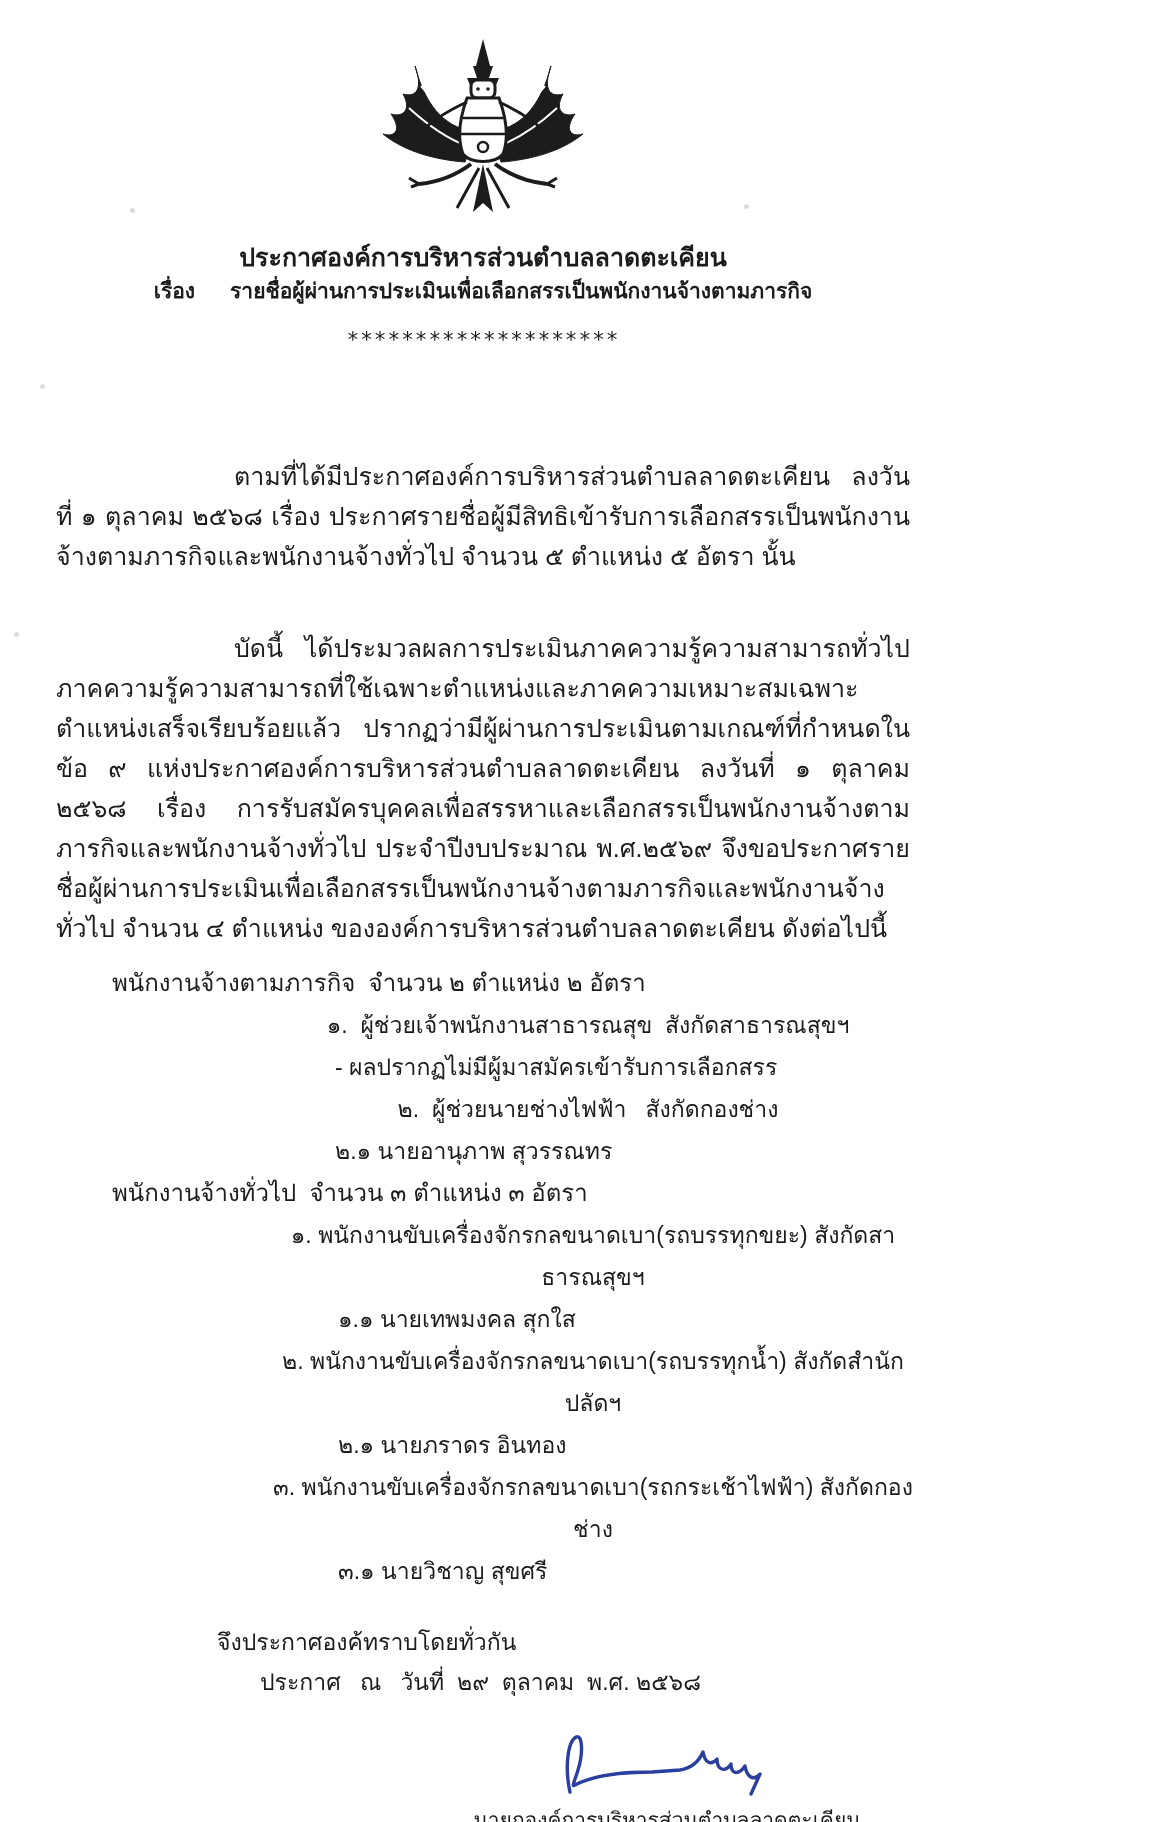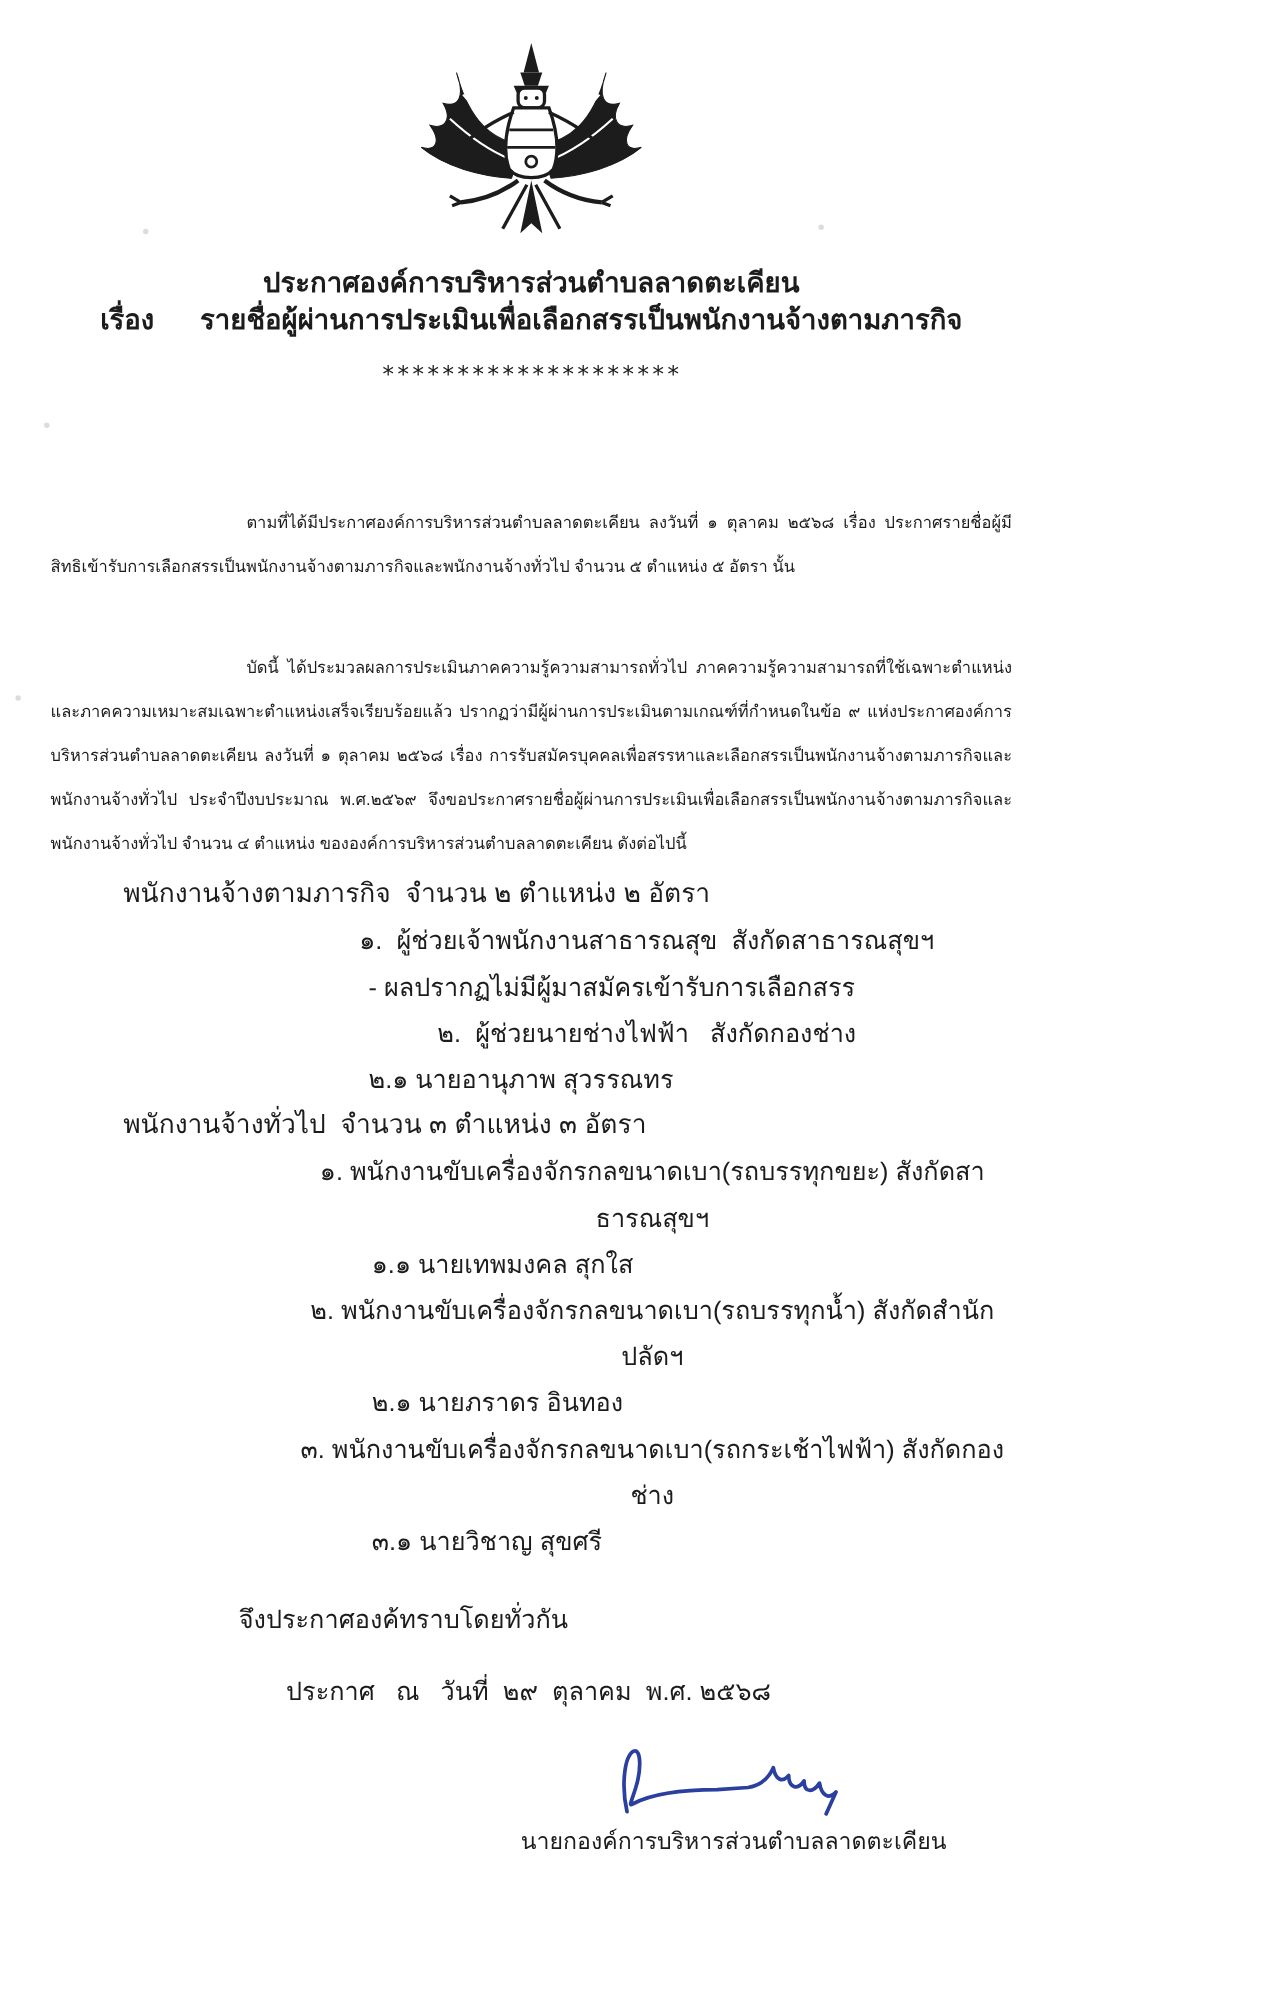--- a/index.html
+++ b/index.html
@@ -17,52 +17,52 @@
     box-sizing: border-box;
     overflow: hidden;
   }
   .emblem-wrap { display: flex; justify-content: center; padding-top: 36px; }
   .title-block { text-align: center; margin-top: 14px; }
   .doc-title {
     font-size: 25px; font-weight: bold; line-height: 34px;
     white-space: pre-wrap;
   }
   .doc-subject {
-    font-size: 25px; font-weight: bold; line-height: 34px;
+    font-size: 21px; font-weight: bold; line-height: 34px;
     white-space: pre-wrap;
   }
   .stars {
     text-align: center; margin-top: 20px;
     font-size: 21px; letter-spacing: 1px; line-height: 24px;
     font-family: "DejaVu Sans Mono", monospace;
   }
   .para {
-    font-size: 15px; line-height: 40px;
+    font-size: 25px; line-height: 40px;
     text-align: justify;
     text-indent: 178px;
-    margin: 4px;
+    margin: 14px;
   }
   .para-1 { margin-top: 104px; }
   .para-2 { margin-top: 52px; }
   .sec-heading {
     font-size: 24px; font-weight: normal; line-height: 42px;
     margin-left: 70px; white-space: pre-wrap;
   }
   .line { font-size: 23px; line-height: 42px; white-space: pre-wrap; }
   .lv-item  { margin-left: 210px; text-align: center; }
   .lv-sub   { margin-left: 293px; }
   .s2 .lv-item { margin-left: 220px; }
   .s2 .lv-sub  { margin-left: 296px; }
   .closing {
     font-size: 23px; line-height: 40px;
     margin-top: 30px; margin-left: 175px;
   }
   .announce {
     font-size: 23px; line-height: 40px;
-    margin-top: 25px; margin-left: 218px;
+    margin-left: 218px;
     white-space: pre-wrap;
   }
   .sig-block { width: 600px; margin: 26px 0 0 325px; text-align: center; }
   .sig-ink { display: block; margin: 0 auto; }
   .sig-name { font-size: 23px; line-height: 40px; white-space: pre-wrap; }
   .sig-title { font-size: 21px; line-height: 40px; }
   .speck {
     position: absolute; width: 5px; height: 5px; border-radius: 50%;
     background: #9a9a9a; opacity: .35;
   }

